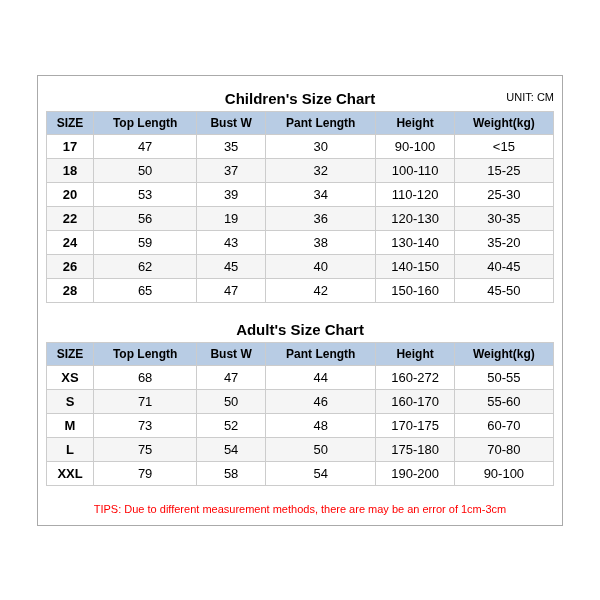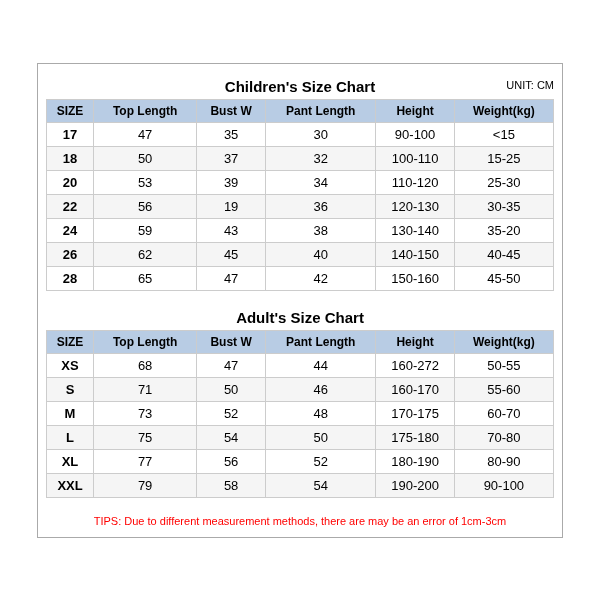--- a/index.html
+++ b/index.html
@@ -193,28 +193,20 @@
         </tr>
         <tr>
           <td>L</td>
           <td>75</td>
           <td>54</td>
           <td>50</td>
           <td>175-180</td>
           <td>70-80</td>
         </tr>
         <tr>
-          <td>XL</td>
-          <td>77</td>
-          <td>56</td>
-          <td>52</td>
-          <td>180-190</td>
-          <td>80-90</td>
-        </tr>
-        <tr>
           <td>XXL</td>
           <td>79</td>
           <td>58</td>
           <td>54</td>
           <td>190-200</td>
           <td>90-100</td>
         </tr>
       </tbody>
   </table>
 

